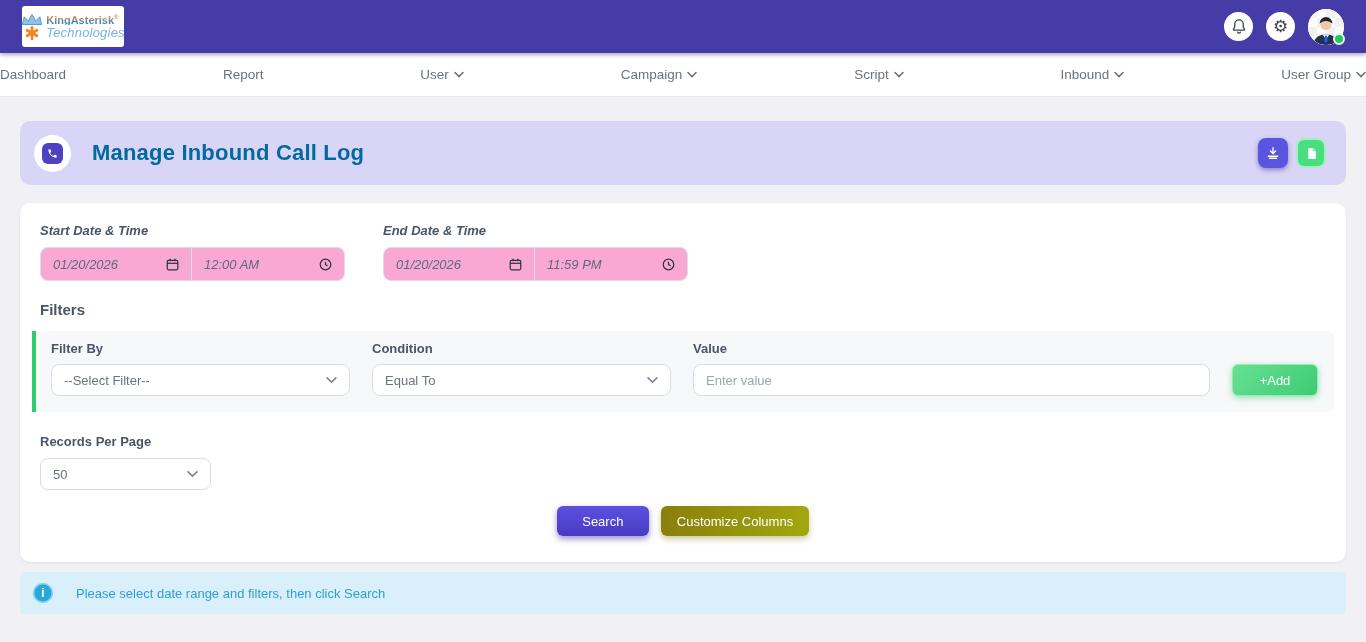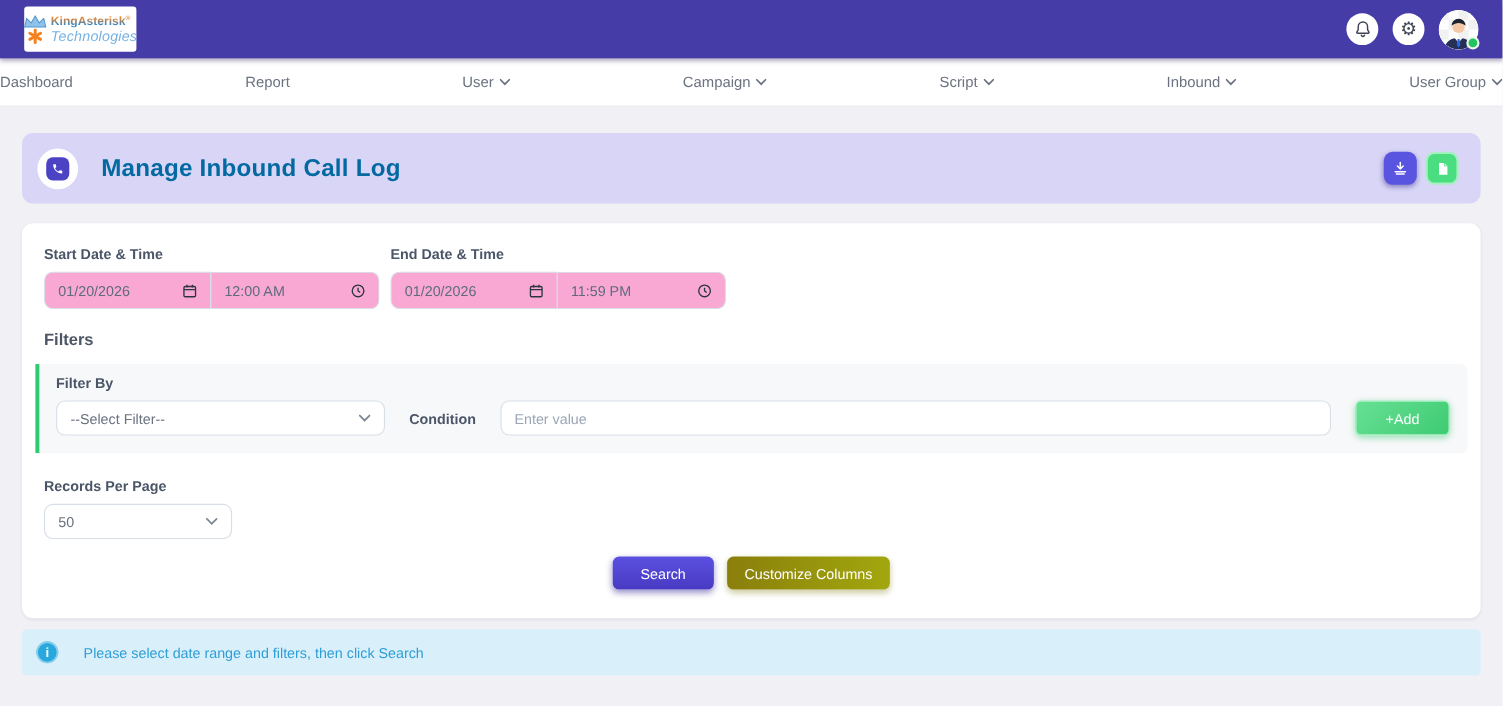--- a/index.html
+++ b/index.html
@@ -44,21 +44,21 @@
                        align-items:center; justify-content:center; }
   .banner-title { font-size:22px; font-weight:700; color:#0369a1; letter-spacing:.2px; }
   .banner-actions { display:flex; gap:8px; }
   .sq-btn { width:30px; height:30px; border-radius:8px; display:flex; align-items:center;
             justify-content:center; cursor:pointer; border:none; }
   .btn-download { background:#5a55e0; box-shadow:0 2px 5px rgba(40,30,130,.45); }
   .btn-export { background:#4ade80; border:2px solid #a4f0c0; }
 
   .card { background:#fff; border-radius:10px; padding:20px; box-shadow:0 1px 3px rgba(30,30,60,.07); }
   .field-label { font-size:13px; font-weight:600; color:#4a5568; margin-bottom:9px; }
-  .datetime-row { display:flex; gap:10px; margin-bottom:20px; }
+  .datetime-row { display:flex; gap:38px; margin-bottom:20px;font-style:italic; }
   .dt-inputs { display:flex; }
   .dt-box { height:34px; border:1px solid #d8dee6; background:#f9a8d4; display:flex; align-items:center;
             justify-content:space-between; padding:0 12px; font-size:13px; color:#5d6b7c; cursor:text; }
   .dt-box.date { width:152px; border-radius:8px 0 0 8px; }
   .dt-box.time { width:153px; border-radius:0 8px 8px 0; border-left:none; }
 
   .filters-heading { font-size:15px; font-weight:600; color:#4b5563; margin:2px 0 13px; }
   .filter-row { background:#f7f8fa; border-left:4px solid #2ecc71; border-radius:0 6px 6px 0;
                 margin:0 -8px 22px; padding:10px 16px 16px 15px; display:flex; gap:22px; align-items:flex-end; }
   .filter-col { display:flex; flex-direction:column; }
@@ -314,22 +314,31 @@
             <span>--Select Filter--</span>
             <span>
                 <svg width="11" height="8" viewBox="0 0 10 7" fill="none" stroke="#7c8694" stroke-width="1.5" stroke-linecap="round">
                   <path d="M1 1.5 L5 5.5 L9 1.5"></path>
                 </svg>
               </span>
           </div>
         </div>
         <div class="filter-col">
           <div class="field-label">Condition</div>
+          <div class="select-box w-select">
+            <span>Equal To</span>
+            <span>
+                <svg width="11" height="8" viewBox="0 0 10 7" fill="none" stroke="#7c8694" stroke-width="1.5" stroke-linecap="round">
+                  <path d="M1 1.5 L5 5.5 L9 1.5"></path>
+                </svg>
+              </span>
+          </div>
         </div>
         <div class="filter-col grow">
+          <div class="field-label">Value</div>
           <input class="text-input" type="text" placeholder="Enter value" style="">
         </div>
         <button class="add-btn">+Add</button>
       </div>
 
       <div class="records-block">
         <div class="field-label">Records Per Page</div>
         <div class="select-box records-select">
           <span>50</span>
           <span>

